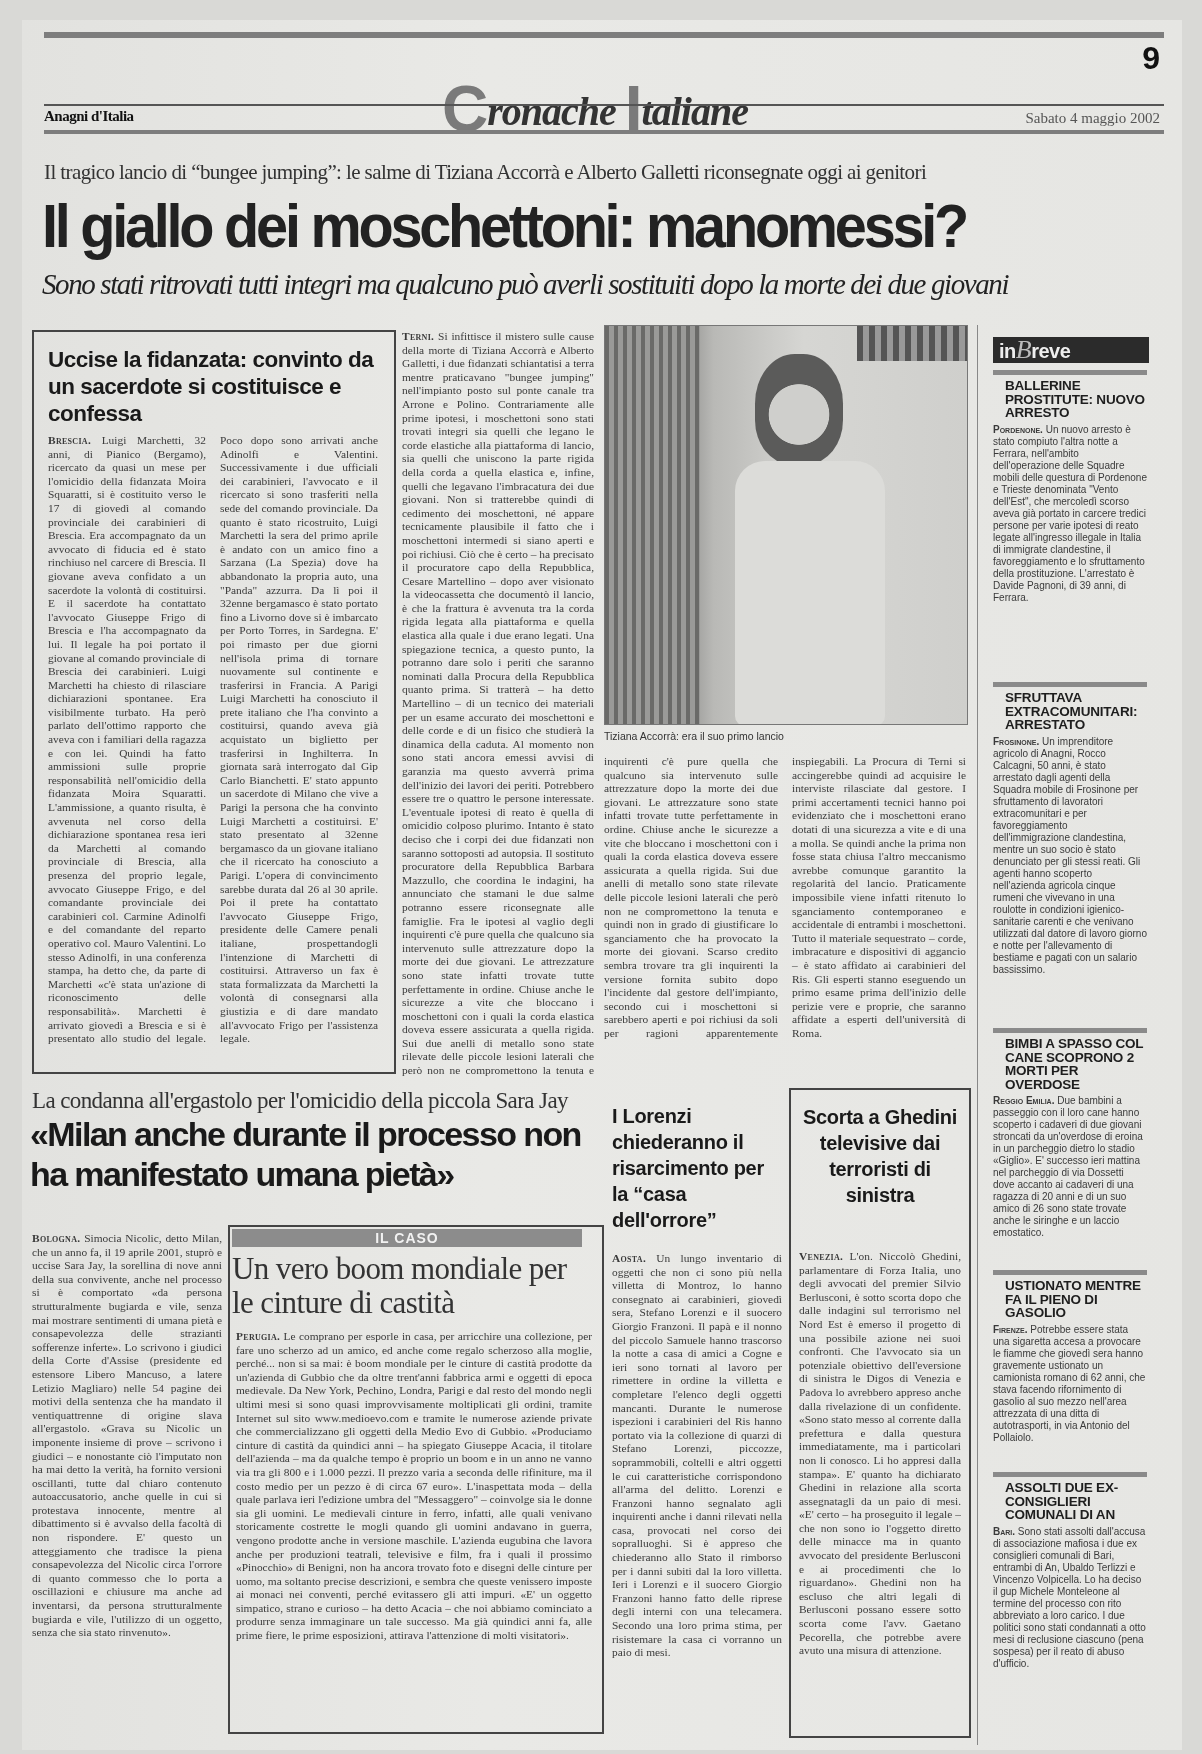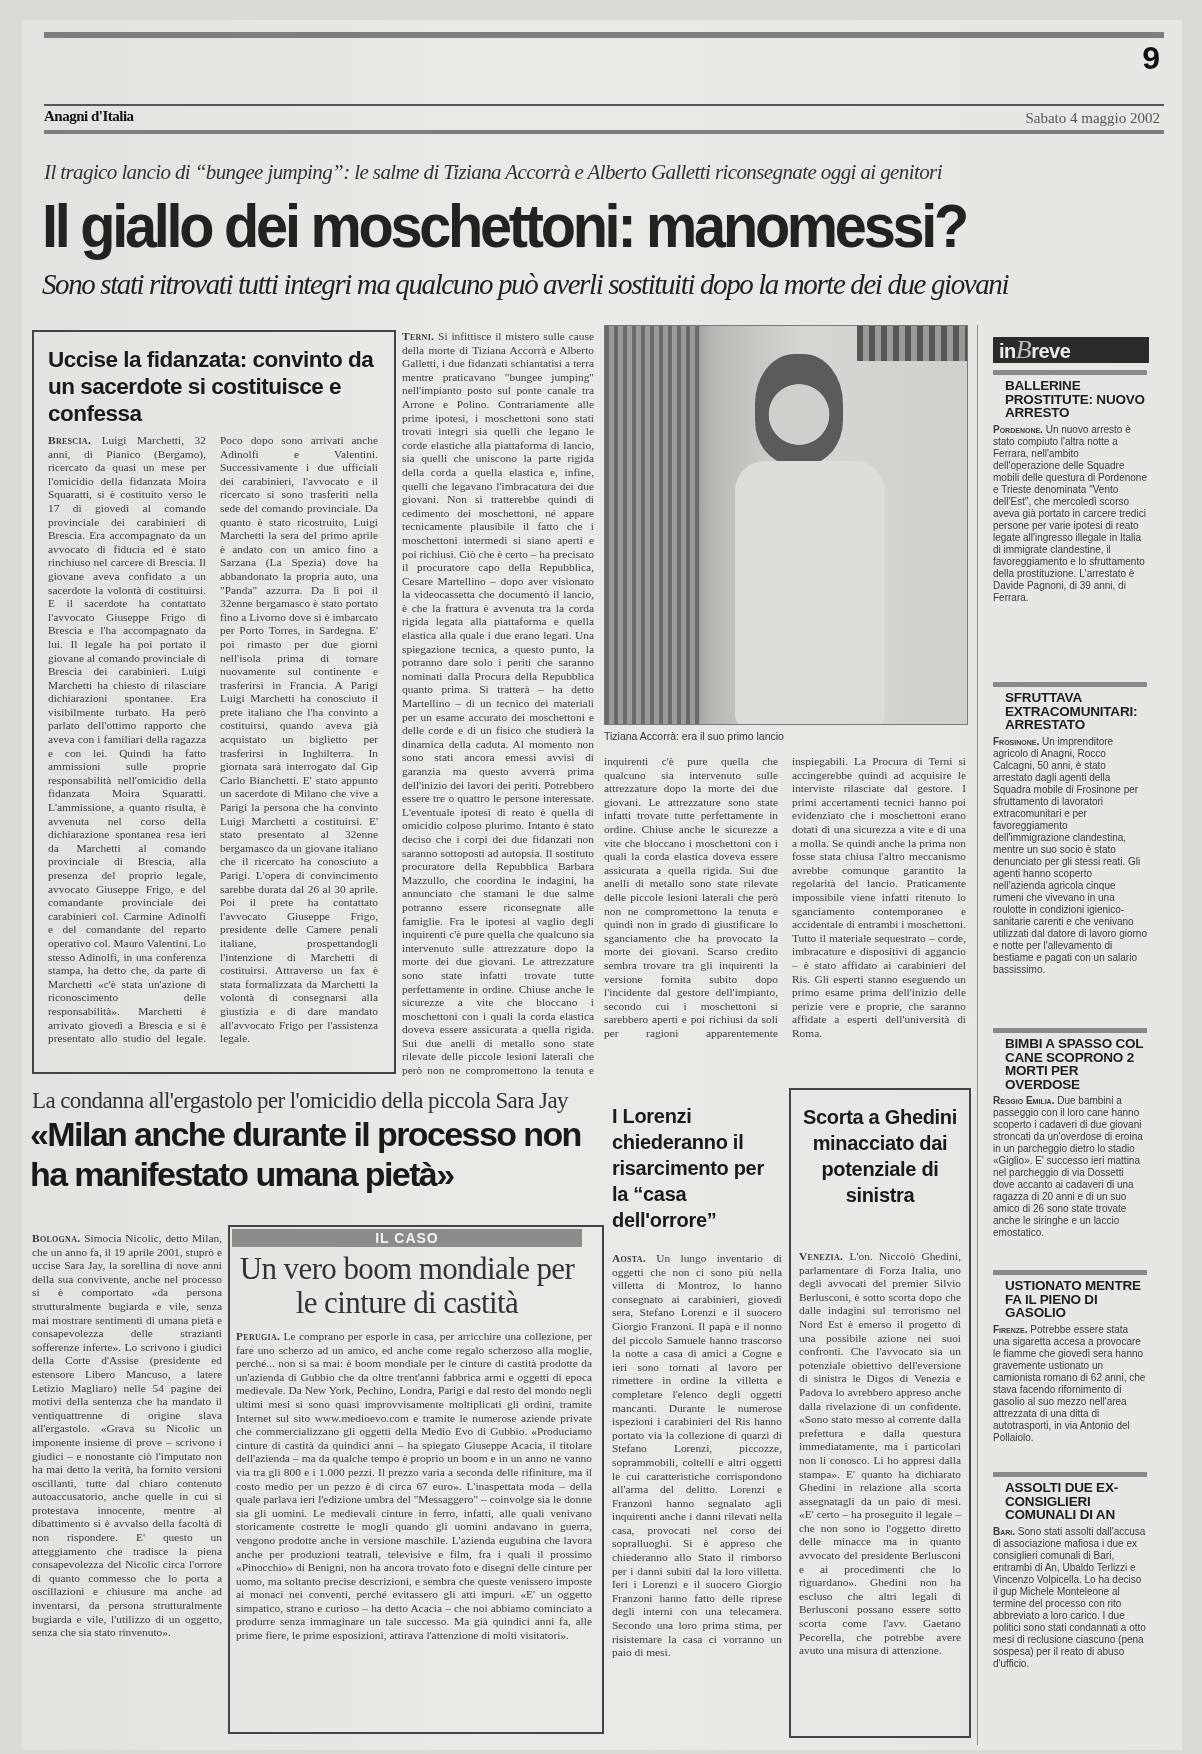--- a/index.html
+++ b/index.html
@@ -60,35 +60,38 @@
     font-family: "Liberation Sans", sans-serif; font-weight: bold; font-size: 20px; line-height: 26px; padding-left: 6px; letter-spacing: -0.5px; }
   .breve-head .B { font-family: "Liberation Serif", serif; font-style: italic; font-weight: normal; font-size: 26px; color: #bbb; }
   .breve-item { position: absolute; left: 993px; width: 154px; }
   .breve-item .bar { height: 5px; background: #8a8a8a; margin-bottom: 4px; }
   .breve-item h4 { margin: 0 0 4px 12px; font-family: "Liberation Sans", sans-serif; font-weight: bold; font-size: 13.5px; line-height: 13.5px; color: #1e1e1e; letter-spacing: -0.2px; }
   .breve-item p { margin: 0; font-family: "Liberation Sans", sans-serif; font-size: 10px; line-height: 12px; color: #3a3a3a; }
   .breve-item .loc { font-variant: small-caps; font-weight: bold; }
   .vline { position: absolute; width: 1px; background: #888; }
   .ilcaso-bar { position: absolute; left: 232px; top: 1228px; width: 350px; height: 18px; background: #8c8c8c; color: #f2f2f2;
     font-family: "Liberation Sans", sans-serif; font-weight: bold; font-size: 14px; text-align: center; line-height: 18px; letter-spacing: 1px; }
-  .ilcaso-hl { position: absolute; left: 232px; top: 1252px; width: 350px; text-align: center; font-family: "Liberation Serif", serif; font-size: 31px; line-height: 34px; color: #333; letter-spacing: -0.6px; }
+  .ilcaso-hl { position: absolute; left: 232px; top: 1252px; width: 350px; text-align: left; font-family: "Liberation Serif", serif; font-size: 31px; line-height: 34px; color: #333; letter-spacing: -0.6px; }
 </style>
 </head>
 <body>
 
 <div class="page">
 
   <div class="rule-thick" style="left:22px; top:12px; width:1120px;"></div>
+  <div class="section-title">
+    <span class="cap">C</span><span>ronache </span><span class="cap">I</span><span>taliane</span>
+  </div>
   <div class="page-num" style="right:22px; top:20px;">9</div>
   <div class="rule-thin" style="left:22px; top:84px; width:1120px;"></div>
   <div class="masthead" style="left:22px; top:88px;">Anagni d'Italia</div>
   <div class="dateline" style="right:22px; top:90px;">Sabato 4 maggio 2002</div>
   <div class="rule-thick" style="left:22px; top:110px; width:1120px; height:4px;"></div>
 
-  <div class="kicker" style="left:22px; top:140px;font-style:italic;">Il tragico lancio di “bungee jumping”: le salme di Tiziana Accorrà e Alberto Galletti riconsegnate oggi ai genitori</div>
+  <div class="kicker" style="left:22px; top:140px;">Il tragico lancio di “bungee jumping”: le salme di Tiziana Accorrà e Alberto Galletti riconsegnate oggi ai genitori</div>
   <div class="headline" style="left:20px; top:170px;">Il giallo dei moschettoni: manomessi?</div>
   <div class="subhead" style="left:20px; top:248px;">Sono stati ritrovati tutti integri ma qualcuno può averli sostituiti dopo la morte dei due giovani</div>
 
   <div class="boxed" style="left:10px; top:310px; width:360px; height:740px;">
     <div class="story-hl" style="position:absolute; left:14px; top:14px; width:330px; font-size:22.5px; line-height:27px; letter-spacing:-0.5px;">Uccise la fidanzata: convinto da un sacerdote si costituisce e confessa</div>
     <div class="body-text cols2" style="position:absolute; left:14px; top:102px; width:330px; height:626px; overflow:hidden;">
       <span class="loc">Brescia.</span>
       <span>Luigi Marchetti, 32 anni, di Pianico (Bergamo), ricercato da quasi un mese per l'omicidio della fidanzata Moira Squaratti, si è costituito verso le 17 di giovedì al comando provinciale dei carabinieri di Brescia. Era accompagnato da un avvocato di fiducia ed è stato rinchiuso nel carcere di Brescia. Il giovane aveva confidato a un sacerdote la volontà di costituirsi. E il sacerdote ha contattato l'avvocato Giuseppe Frigo di Brescia e l'ha accompagnato da lui. Il legale ha poi portato il giovane al comando provinciale di Brescia dei carabinieri. Luigi Marchetti ha chiesto di rilasciare dichiarazioni spontanee. Era visibilmente turbato. Ha però parlato dell'ottimo rapporto che aveva con i familiari della ragazza e con lei. Quindi ha fatto ammissioni sulle proprie responsabilità nell'omicidio della fidanzata Moira Squaratti. L'ammissione, a quanto risulta, è avvenuta nel corso della dichiarazione spontanea resa ieri da Marchetti al comando provinciale di Brescia, alla presenza del proprio legale, avvocato Giuseppe Frigo, e del comandante provinciale dei carabinieri col. Carmine Adinolfi e del comandante del reparto operativo col. Mauro Valentini. Lo stesso Adinolfi, in una conferenza stampa, ha detto che, da parte di Marchetti «c'è stata un'azione di riconoscimento delle responsabilità». Marchetti è arrivato giovedì a Brescia e si è presentato allo studio del legale. Poco dopo sono arrivati anche Adinolfi e Valentini. Successivamente i due ufficiali dei carabinieri, l'avvocato e il ricercato si sono trasferiti nella sede del comando provinciale. Da quanto è stato ricostruito, Luigi Marchetti la sera del primo aprile è andato con un amico fino a Sarzana (La Spezia) dove ha abbandonato la propria auto, una "Panda" azzurra. Da lì poi il 32enne bergamasco è stato portato fino a Livorno dove si è imbarcato per Porto Torres, in Sardegna. E' poi rimasto per due giorni nell'isola prima di tornare nuovamente sul continente e trasferirsi in Francia. A Parigi Luigi Marchetti ha conosciuto il prete italiano che l'ha convinto a costituirsi, quando aveva già acquistato un biglietto per trasferirsi in Inghilterra. In giornata sarà interrogato dal Gip Carlo Bianchetti. E' stato appunto un sacerdote di Milano che vive a Parigi la persona che ha convinto Luigi Marchetti a costituirsi. E' stato presentato al 32enne bergamasco da un giovane italiano che il ricercato ha conosciuto a Parigi. L'opera di convincimento sarebbe durata dal 26 al 30 aprile. Poi il prete ha contattato l'avvocato Giuseppe Frigo, presidente delle Camere penali italiane, prospettandogli l'intenzione di Marchetti di costituirsi. Attraverso un fax è stata formalizzata da Marchetti la volontà di consegnarsi alla giustizia e di dare mandato all'avvocato Frigo per l'assistenza legale.</span>
     </div>
   </div>
@@ -160,20 +163,20 @@
     <span>Le comprano per esporle in casa, per arricchire una collezione, per fare uno scherzo ad un amico, ed anche come regalo scherzoso alla moglie, perché... non si sa mai: è boom mondiale per le cinture di castità prodotte da un'azienda di Gubbio che da oltre trent'anni fabbrica armi e oggetti di epoca medievale. Da New York, Pechino, Londra, Parigi e dal resto del mondo negli ultimi mesi si sono quasi improvvisamente moltiplicati gli ordini, tramite Internet sul sito www.medioevo.com e tramite le numerose aziende private che commercializzano gli oggetti della Medio Evo di Gubbio. «Produciamo cinture di castità da quindici anni – ha spiegato Giuseppe Acacia, il titolare dell'azienda – ma da qualche tempo è proprio un boom e in un anno ne vanno via tra gli 800 e i 1.000 pezzi. Il prezzo varia a seconda delle rifiniture, ma il costo medio per un pezzo è di circa 67 euro». L'inaspettata moda – della quale parlava ieri l'edizione umbra del "Messaggero" – coinvolge sia le donne sia gli uomini. Le medievali cinture in ferro, infatti, alle quali venivano storicamente costrette le mogli quando gli uomini andavano in guerra, vengono prodotte anche in versione maschile. L'azienda eugubina che lavora anche per produzioni teatrali, televisive e film, fra i quali il prossimo «Pinocchio» di Benigni, non ha ancora trovato foto e disegni delle cinture per uomo, ma soltanto precise descrizioni, e sembra che queste venissero imposte ai monaci nei conventi, perché evitassero gli atti impuri. «E' un oggetto simpatico, strano e curioso – ha detto Acacia – che noi abbiamo cominciato a produrre senza immaginare un tale successo. Ma già quindici anni fa, alle prime fiere, le prime esposizioni, attirava l'attenzione di molti visitatori».</span>
   </div>
 
   <div class="story-hl" style="position:absolute; left:590px; top:1083px; width:170px; text-align:left; font-size:20px; line-height:26px; letter-spacing:-0.3px;">I Lorenzi chiederanno il risarcimento per la “casa dell'orrore”</div>
   <div class="body-text" style="position:absolute; left:590px; top:1232px; width:170px; height:470px; overflow:hidden;">
     <span class="loc">Aosta.</span>
     <span>Un lungo inventario di oggetti che non ci sono più nella villetta di Montroz, lo hanno consegnato ai carabinieri, giovedì sera, Stefano Lorenzi e il suocero Giorgio Franzoni. Il papà e il nonno del piccolo Samuele hanno trascorso la notte a casa di amici a Cogne e ieri sono tornati al lavoro per rimettere in ordine la villetta e completare l'elenco degli oggetti mancanti. Durante le numerose ispezioni i carabinieri del Ris hanno portato via la collezione di quarzi di Stefano Lorenzi, piccozze, soprammobili, coltelli e altri oggetti le cui caratteristiche corrispondono all'arma del delitto. Lorenzi e Franzoni hanno segnalato agli inquirenti anche i danni rilevati nella casa, provocati nel corso dei sopralluoghi. Si è appreso che chiederanno allo Stato il rimborso per i danni subiti dal la loro villetta. Ieri i Lorenzi e il suocero Giorgio Franzoni hanno fatto delle riprese degli interni con una telecamera. Secondo una loro prima stima, per risistemare la casa ci vorranno un paio di mesi.</span>
   </div>
 
   <div class="boxed" style="left:767px; top:1068px; width:178px; height:646px;">
-    <div class="story-hl" style="position:absolute; left:6px; top:14px; width:166px; text-align:center; font-size:20px; line-height:26px; letter-spacing:-0.3px;">Scorta a Ghedini minacciato dai potenziale di sinistra</div>
+    <div class="story-hl" style="position:absolute; left:6px; top:14px; width:166px; text-align:center; font-size:20px; line-height:26px; letter-spacing:-0.3px;">Scorta a Ghedini televisive dai terroristi di sinistra</div>
     <div class="body-text" style="position:absolute; left:8px; top:160px; width:162px; height:476px; overflow:hidden;">
       <span class="loc">Venezia.</span>
       <span>L'on. Niccolò Ghedini, parlamentare di Forza Italia, uno degli avvocati del premier Silvio Berlusconi, è sotto scorta dopo che dalle indagini sul terrorismo nel Nord Est è emerso il progetto di una possibile azione nei suoi confronti. Che l'avvocato sia un potenziale obiettivo dell'eversione di sinistra le Digos di Venezia e Padova lo avrebbero appreso anche dalla rivelazione di un confidente. «Sono stato messo al corrente dalla prefettura e dalla questura immediatamente, ma i particolari non li conosco. Li ho appresi dalla stampa». E' quanto ha dichiarato Ghedini in relazione alla scorta assegnatagli da un paio di mesi. «E' certo – ha proseguito il legale – che non sono io l'oggetto diretto delle minacce ma in quanto avvocato del presidente Berlusconi e ai procedimenti che lo riguardano». Ghedini non ha escluso che altri legali di Berlusconi possano essere sotto scorta come l'avv. Gaetano Pecorella, che potrebbe avere avuto una misura di attenzione.</span>
     </div>
   </div>
 
 </div>
 
 </body></html>

